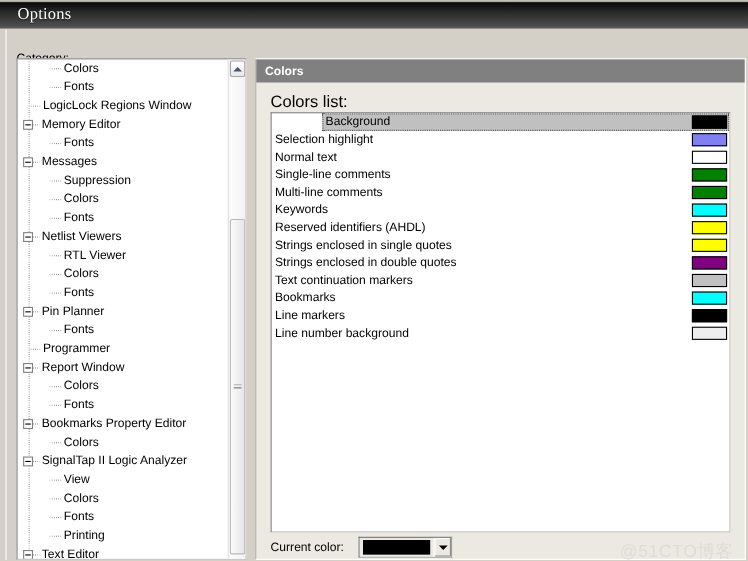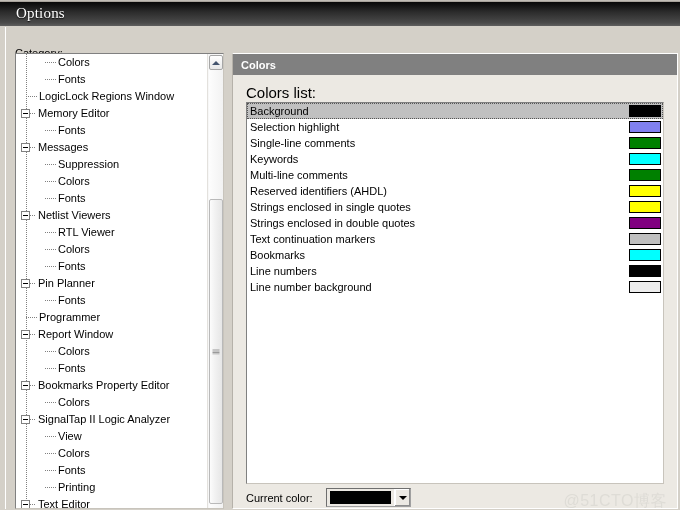--- a/index.html
+++ b/index.html
@@ -251,20 +251,21 @@
     justify-content: space-between;
     padding: 0 2px 0 3px;
     box-sizing: border-box;
     font-size: 11px;
     color: #000000;
   }
   .color-row.selected {
     background: #c0c0c0;
     outline: 1px dotted #555555;
     outline-offset: -1px;
+    margin-left: 46px;
   }
   .color-row-name {
     flex: 1 1 auto;
     white-space: nowrap;
     overflow: hidden;
   }
   .color-swatch {
     flex: 0 0 auto;
     width: 32px; height: 12px;
     border: 1px solid #000000;
@@ -522,53 +523,57 @@
       <div class="colors-listbox" id="colors-listbox">
           <div class="color-row selected">
             <span class="color-row-name">Background</span>
             <span class="color-swatch" style="background: rgb(0, 0, 0);"></span>
           </div>
           <div class="color-row">
             <span class="color-row-name">Selection highlight</span>
             <span class="color-swatch" style="background: rgb(128, 128, 240);"></span>
           </div>
           <div class="color-row">
+            <span class="color-row-name">Normal text</span>
+            <span class="color-swatch" style="background: rgb(255, 255, 255);"></span>
+          </div>
+          <div class="color-row">
             <span class="color-row-name">Single-line comments</span>
             <span class="color-swatch" style="background: rgb(0, 128, 0);"></span>
           </div>
           <div class="color-row">
+            <span class="color-row-name">Multi-line comments</span>
+            <span class="color-swatch" style="background: rgb(0, 128, 0);"></span>
+          </div>
+          <div class="color-row">
             <span class="color-row-name">Keywords</span>
             <span class="color-swatch" style="background: rgb(0, 255, 255);"></span>
           </div>
           <div class="color-row">
-            <span class="color-row-name">Multi-line comments</span>
-            <span class="color-swatch" style="background: rgb(0, 128, 0);"></span>
-          </div>
-          <div class="color-row">
             <span class="color-row-name">Reserved identifiers (AHDL)</span>
             <span class="color-swatch" style="background: rgb(255, 255, 0);"></span>
           </div>
           <div class="color-row">
             <span class="color-row-name">Strings enclosed in single quotes</span>
             <span class="color-swatch" style="background: rgb(255, 255, 0);"></span>
           </div>
           <div class="color-row">
             <span class="color-row-name">Strings enclosed in double quotes</span>
             <span class="color-swatch" style="background: rgb(128, 0, 128);"></span>
           </div>
           <div class="color-row">
             <span class="color-row-name">Text continuation markers</span>
             <span class="color-swatch" style="background: rgb(192, 192, 192);"></span>
           </div>
           <div class="color-row">
             <span class="color-row-name">Bookmarks</span>
             <span class="color-swatch" style="background: rgb(0, 255, 255);"></span>
           </div>
           <div class="color-row">
-            <span class="color-row-name">Line numbers</span>
+            <span class="color-row-name">Line markers</span>
             <span class="color-swatch" style="background: rgb(0, 0, 0);"></span>
           </div>
           <div class="color-row">
             <span class="color-row-name">Line number background</span>
             <span class="color-swatch" style="background: rgb(237, 237, 237);"></span>
           </div>
         </div>
 
       <div class="current-color-label">Current color:</div>
 

